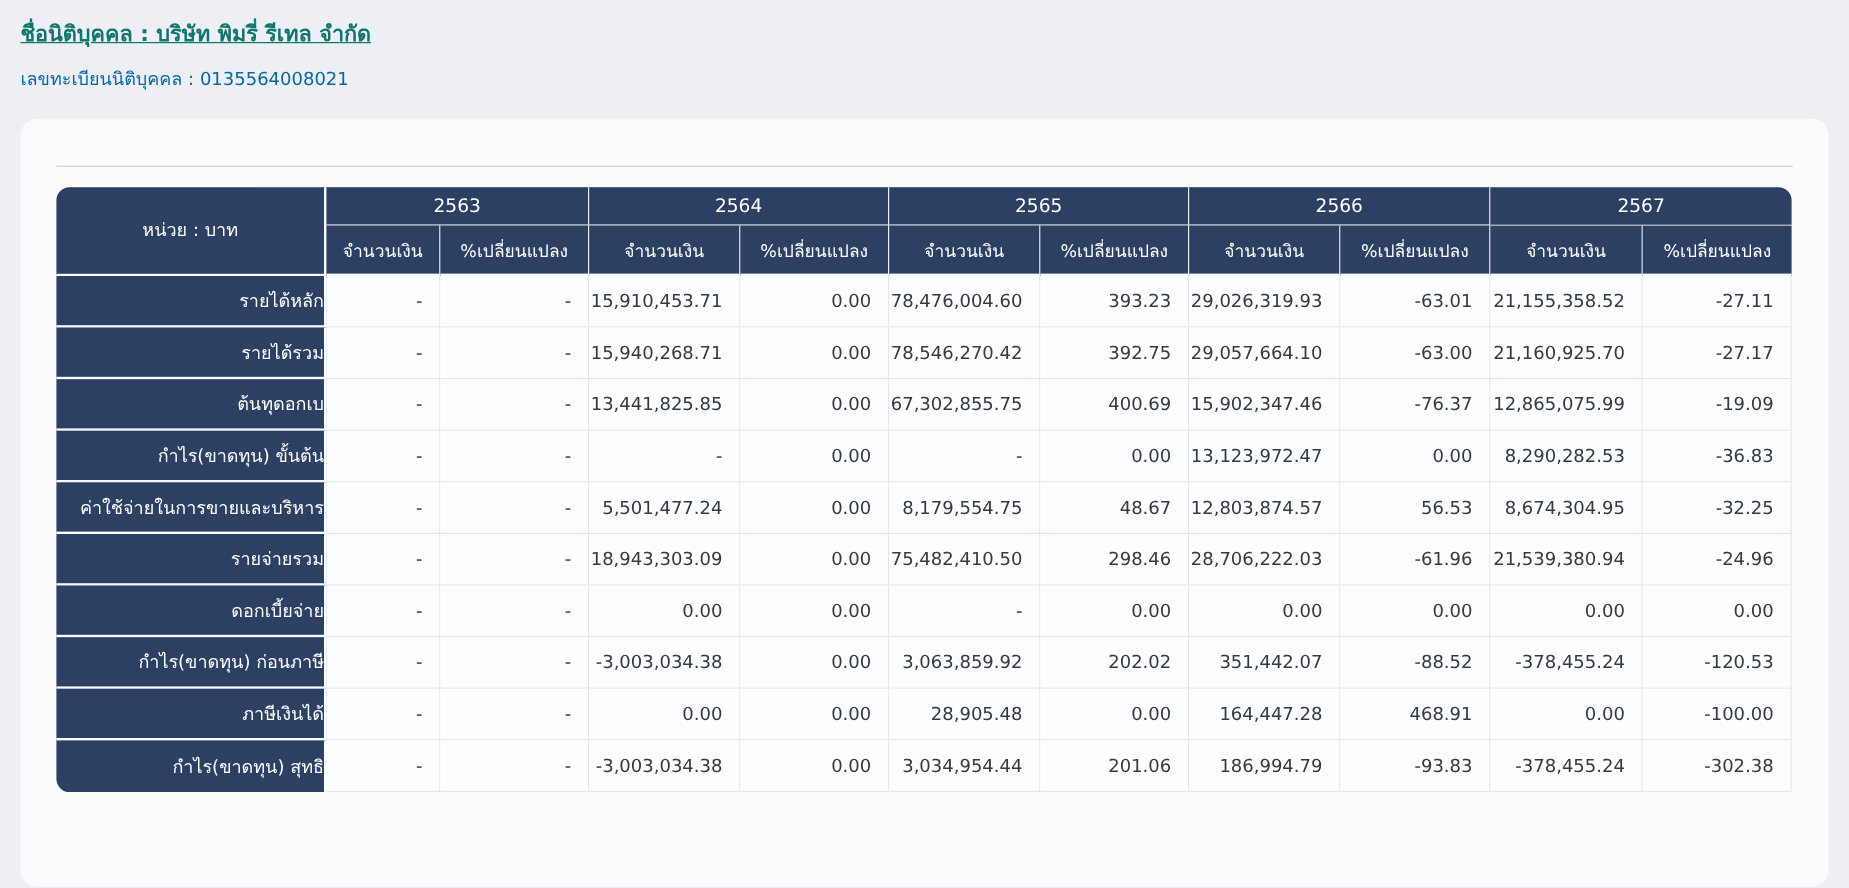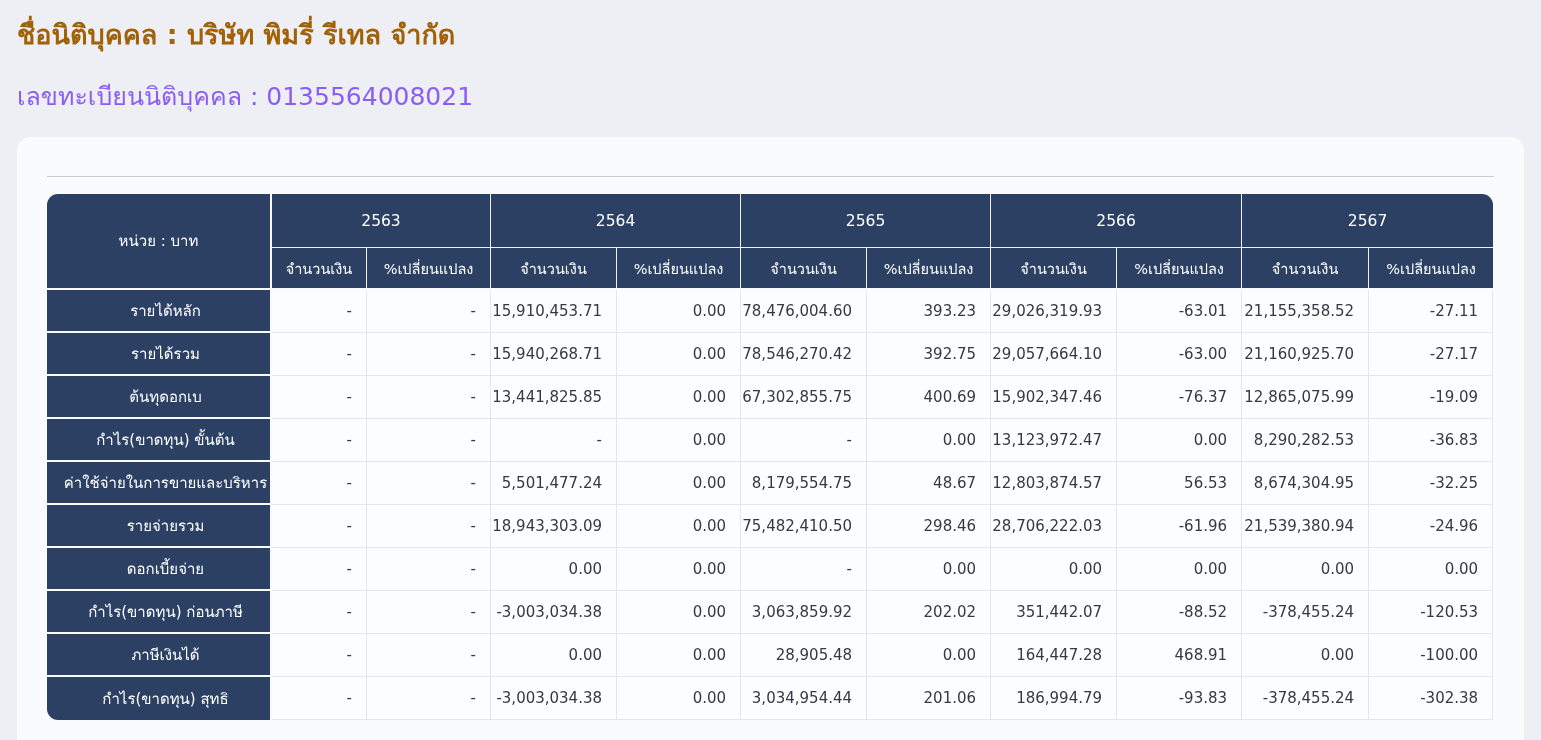--- a/index.html
+++ b/index.html
@@ -4,24 +4,24 @@
 <style>
   * { box-sizing: border-box; margin: 0; padding: 0; }
   html, body {
     width: 1541px; height: 740px;
     overflow: hidden;
     background: #edeff4;
     font-family: "DejaVu Sans", "Liberation Sans", sans-serif;
   }
   .page-header { padding: 17px 0 0 17px; }
   .company-name {
-    font-size: 27px; font-weight: 700; color: #a16207; line-height: 1.3;
+    font-size: 18px; font-weight: 700; color: #0f766e; line-height: 1.3; text-decoration: underline;
   }
   .registration {
-    margin-top: 24px; font-size: 25px; font-weight: 400; color: #8b5cf6;
+    margin-top: 14px; font-size: 15px; font-weight: 400; color: #0369a1;
   }
   .card {
     margin: 21px 17px 0 17px;
     background: #fafbfd;
     border-radius: 14px;
     padding: 26px 30px 40px 30px;
     min-height: 640px;
   }
   .card-title {
     font-size: 19px; font-weight: 600; color: #27406b; letter-spacing: .2px;
@@ -43,39 +43,39 @@
     font-weight: 500;
   }
   th.unit-cell {
     border-top-left-radius: 11px;
     text-align: center;
     font-size: 15px;
     border-right: 2px solid #fafbfd;
     border-bottom: 2px solid #fafbfd;
   }
   th.year-cell {
-    height: 54px;
+    height: 32px;
     font-size: 15.5px;
     text-align: center;
     border-right: 1px solid #eef1f5;
     border-bottom: 1px solid #eef1f5;
   }
   th.year-cell:last-child { border-right: none; border-top-right-radius: 11px; }
   th.sub-cell {
     height: 42px;
     font-size: 14.5px;
     text-align: center;
     border-right: 1px solid #eef1f5;
     border-bottom: 2px solid #fafbfd;
   }
   th.sub-cell:last-child { border-right: none; }
   th.row-label {
     height: 43px;
     font-size: 15px;
-    text-align: center;
+    text-align: right;
     padding-left: 14px;
     border-right: 2px solid #fafbfd;
     border-bottom: 2px solid #fafbfd;
   }
   tbody tr:last-child th.row-label {
     border-bottom: none;
     border-bottom-left-radius: 11px;
   }
   .pl-table td {
     height: 43px;

